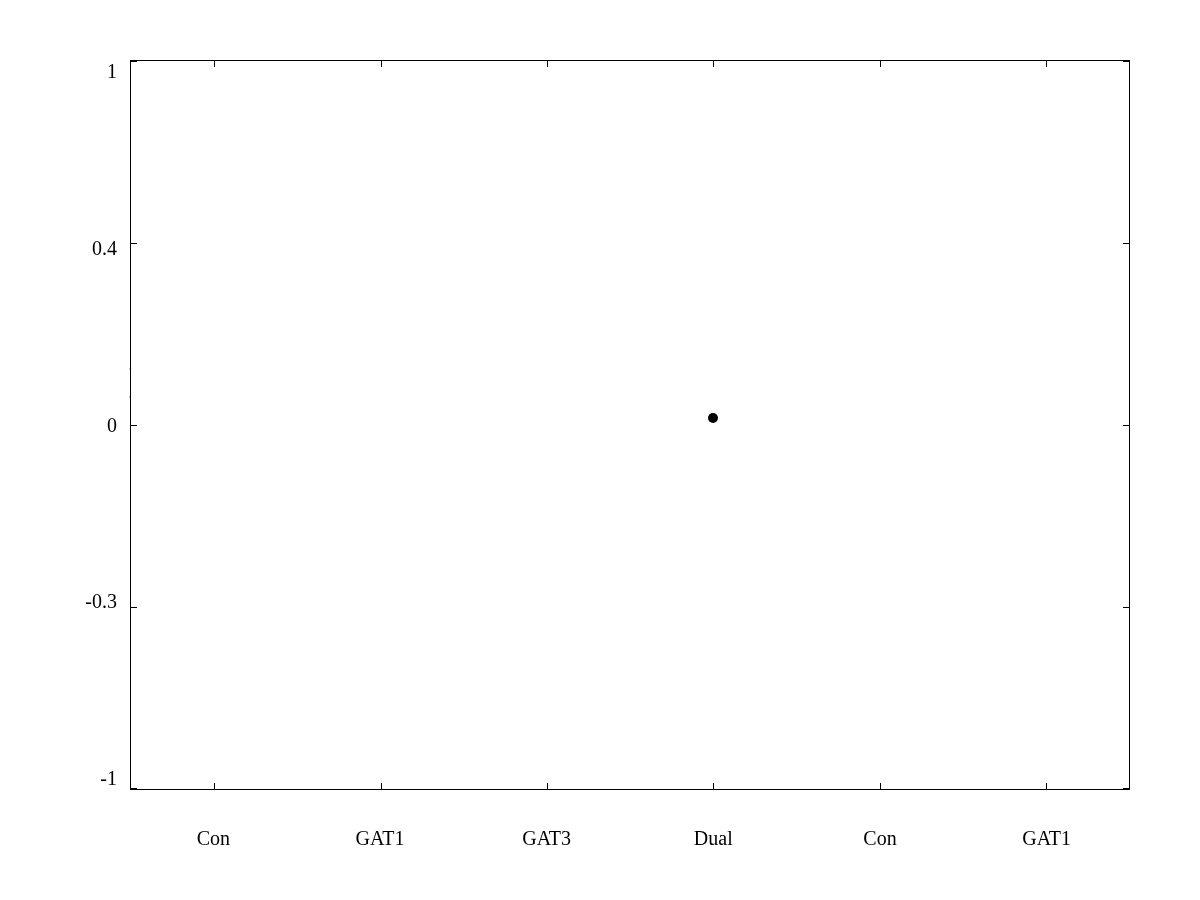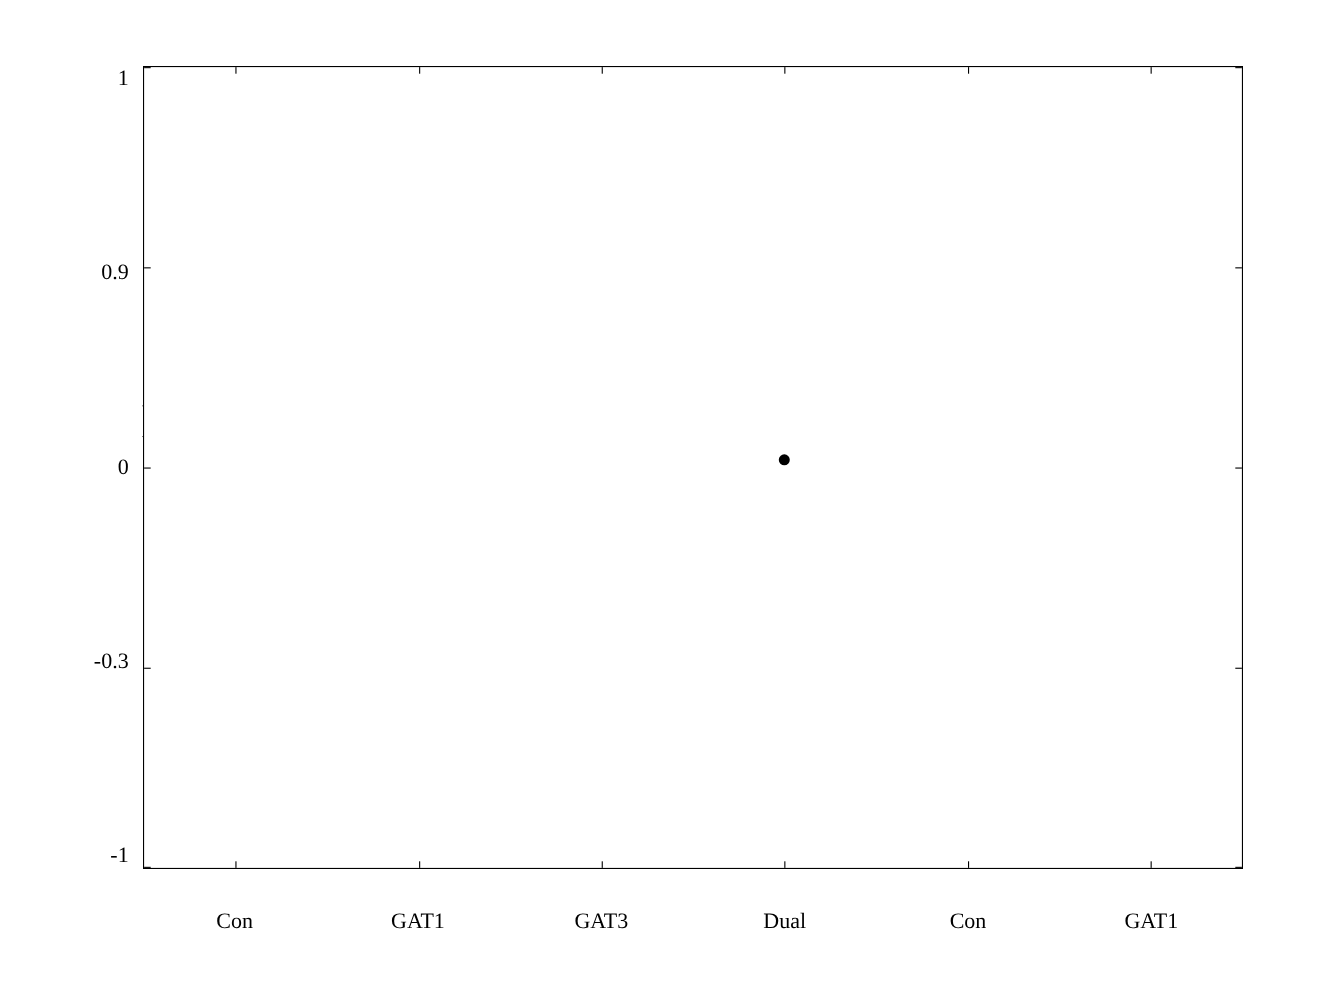--- a/index.html
+++ b/index.html
@@ -105,21 +105,21 @@
 
 <div class="chart-container">
   <div class="chart-wrapper">
 
     <div style="position:absolute; left:0px; top:50%; transform:translateY(-50%);">
       <div style="transform:rotate(-90deg); font-size:22px; white-space:nowrap; color:#000; font-family:'Times New Roman',Times,serif;">LTS time jitter (ms)</div>
     </div>
 
     <div class="y-tick-labels">
       <span class="y-tick-label">1</span>
-      <span class="y-tick-label">0.9</span>
+      <span class="y-tick-label">0.4</span>
       <span class="y-tick-label">0</span>
       <span class="y-tick-label">-0.3</span>
       <span class="y-tick-label">-1</span>
     </div>
 
     <div class="plot-area" id="plotArea">
 
       <div class="tick-x" style="left:8.33%;"></div>
       <div class="tick-x" style="left:25%;"></div>
       <div class="tick-x" style="left:41.66%;"></div>

